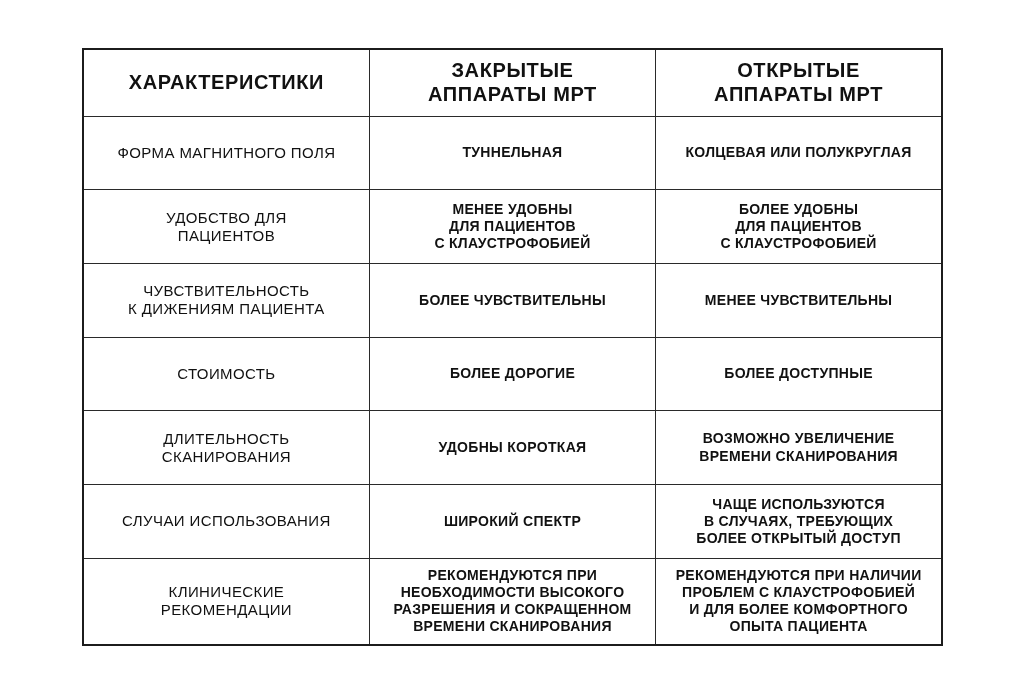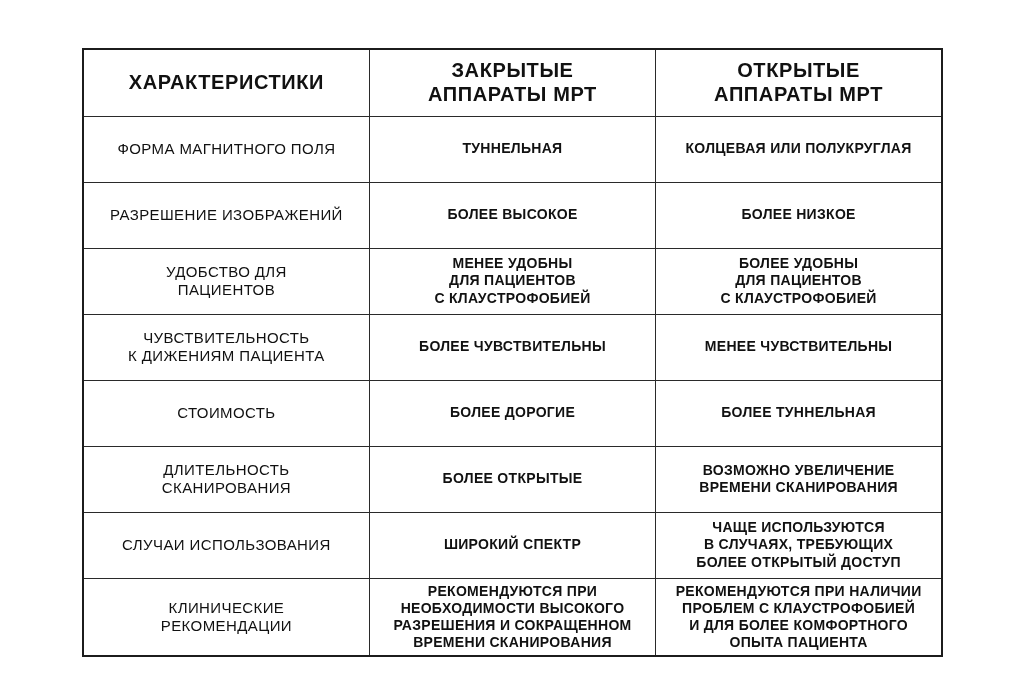--- a/index.html
+++ b/index.html
@@ -74,49 +74,44 @@
 АППАРАТЫ МРТ</th>
       </tr>
     </thead>
     <tbody>
       <tr class="data-row">
         <td class="char-cell">ФОРМА МАГНИТНОГО ПОЛЯ</td>
         <td class="val-cell">ТУННЕЛЬНАЯ</td>
         <td class="val-cell">КОЛЦЕВАЯ ИЛИ ПОЛУКРУГЛАЯ</td>
       </tr>
       <tr class="data-row">
-        <td class="char-cell">РАЗРЕШЕНИЕ ИЗОБРАЖЕНИЙ</td>
-        <td class="val-cell">БОЛЕЕ ВЫСОКОЕ</td>
-        <td class="val-cell">БОЛЕЕ НИЗКОЕ</td>
-      </tr>
-      <tr class="data-row">
         <td class="char-cell">УДОБСТВО ДЛЯ
 ПАЦИЕНТОВ</td>
         <td class="val-cell">МЕНЕЕ УДОБНЫ
 ДЛЯ ПАЦИЕНТОВ
 С КЛАУСТРОФОБИЕЙ</td>
         <td class="val-cell">БОЛЕЕ УДОБНЫ
 ДЛЯ ПАЦИЕНТОВ
 С КЛАУСТРОФОБИЕЙ</td>
       </tr>
       <tr class="data-row">
         <td class="char-cell">ЧУВСТВИТЕЛЬНОСТЬ
 К ДИЖЕНИЯМ ПАЦИЕНТА</td>
         <td class="val-cell">БОЛЕЕ ЧУВСТВИТЕЛЬНЫ</td>
         <td class="val-cell">МЕНЕЕ ЧУВСТВИТЕЛЬНЫ</td>
       </tr>
       <tr class="data-row">
         <td class="char-cell">СТОИМОСТЬ</td>
         <td class="val-cell">БОЛЕЕ ДОРОГИЕ</td>
-        <td class="val-cell">БОЛЕЕ ТУННЕЛЬНАЯ</td>
+        <td class="val-cell">БОЛЕЕ ДОСТУПНЫЕ</td>
       </tr>
       <tr class="data-row">
         <td class="char-cell">ДЛИТЕЛЬНОСТЬ
 СКАНИРОВАНИЯ</td>
-        <td class="val-cell">БОЛЕЕ ОТКРЫТЫЕ</td>
+        <td class="val-cell">УДОБНЫ КОРОТКАЯ</td>
         <td class="val-cell">ВОЗМОЖНО УВЕЛИЧЕНИЕ
 ВРЕМЕНИ СКАНИРОВАНИЯ</td>
       </tr>
       <tr class="data-row">
         <td class="char-cell">СЛУЧАИ ИСПОЛЬЗОВАНИЯ</td>
         <td class="val-cell">ШИРОКИЙ СПЕКТР</td>
         <td class="val-cell">ЧАЩЕ ИСПОЛЬЗУЮТСЯ
 В СЛУЧАЯХ, ТРЕБУЮЩИХ
 БОЛЕЕ ОТКРЫТЫЙ ДОСТУП</td>
       </tr>

